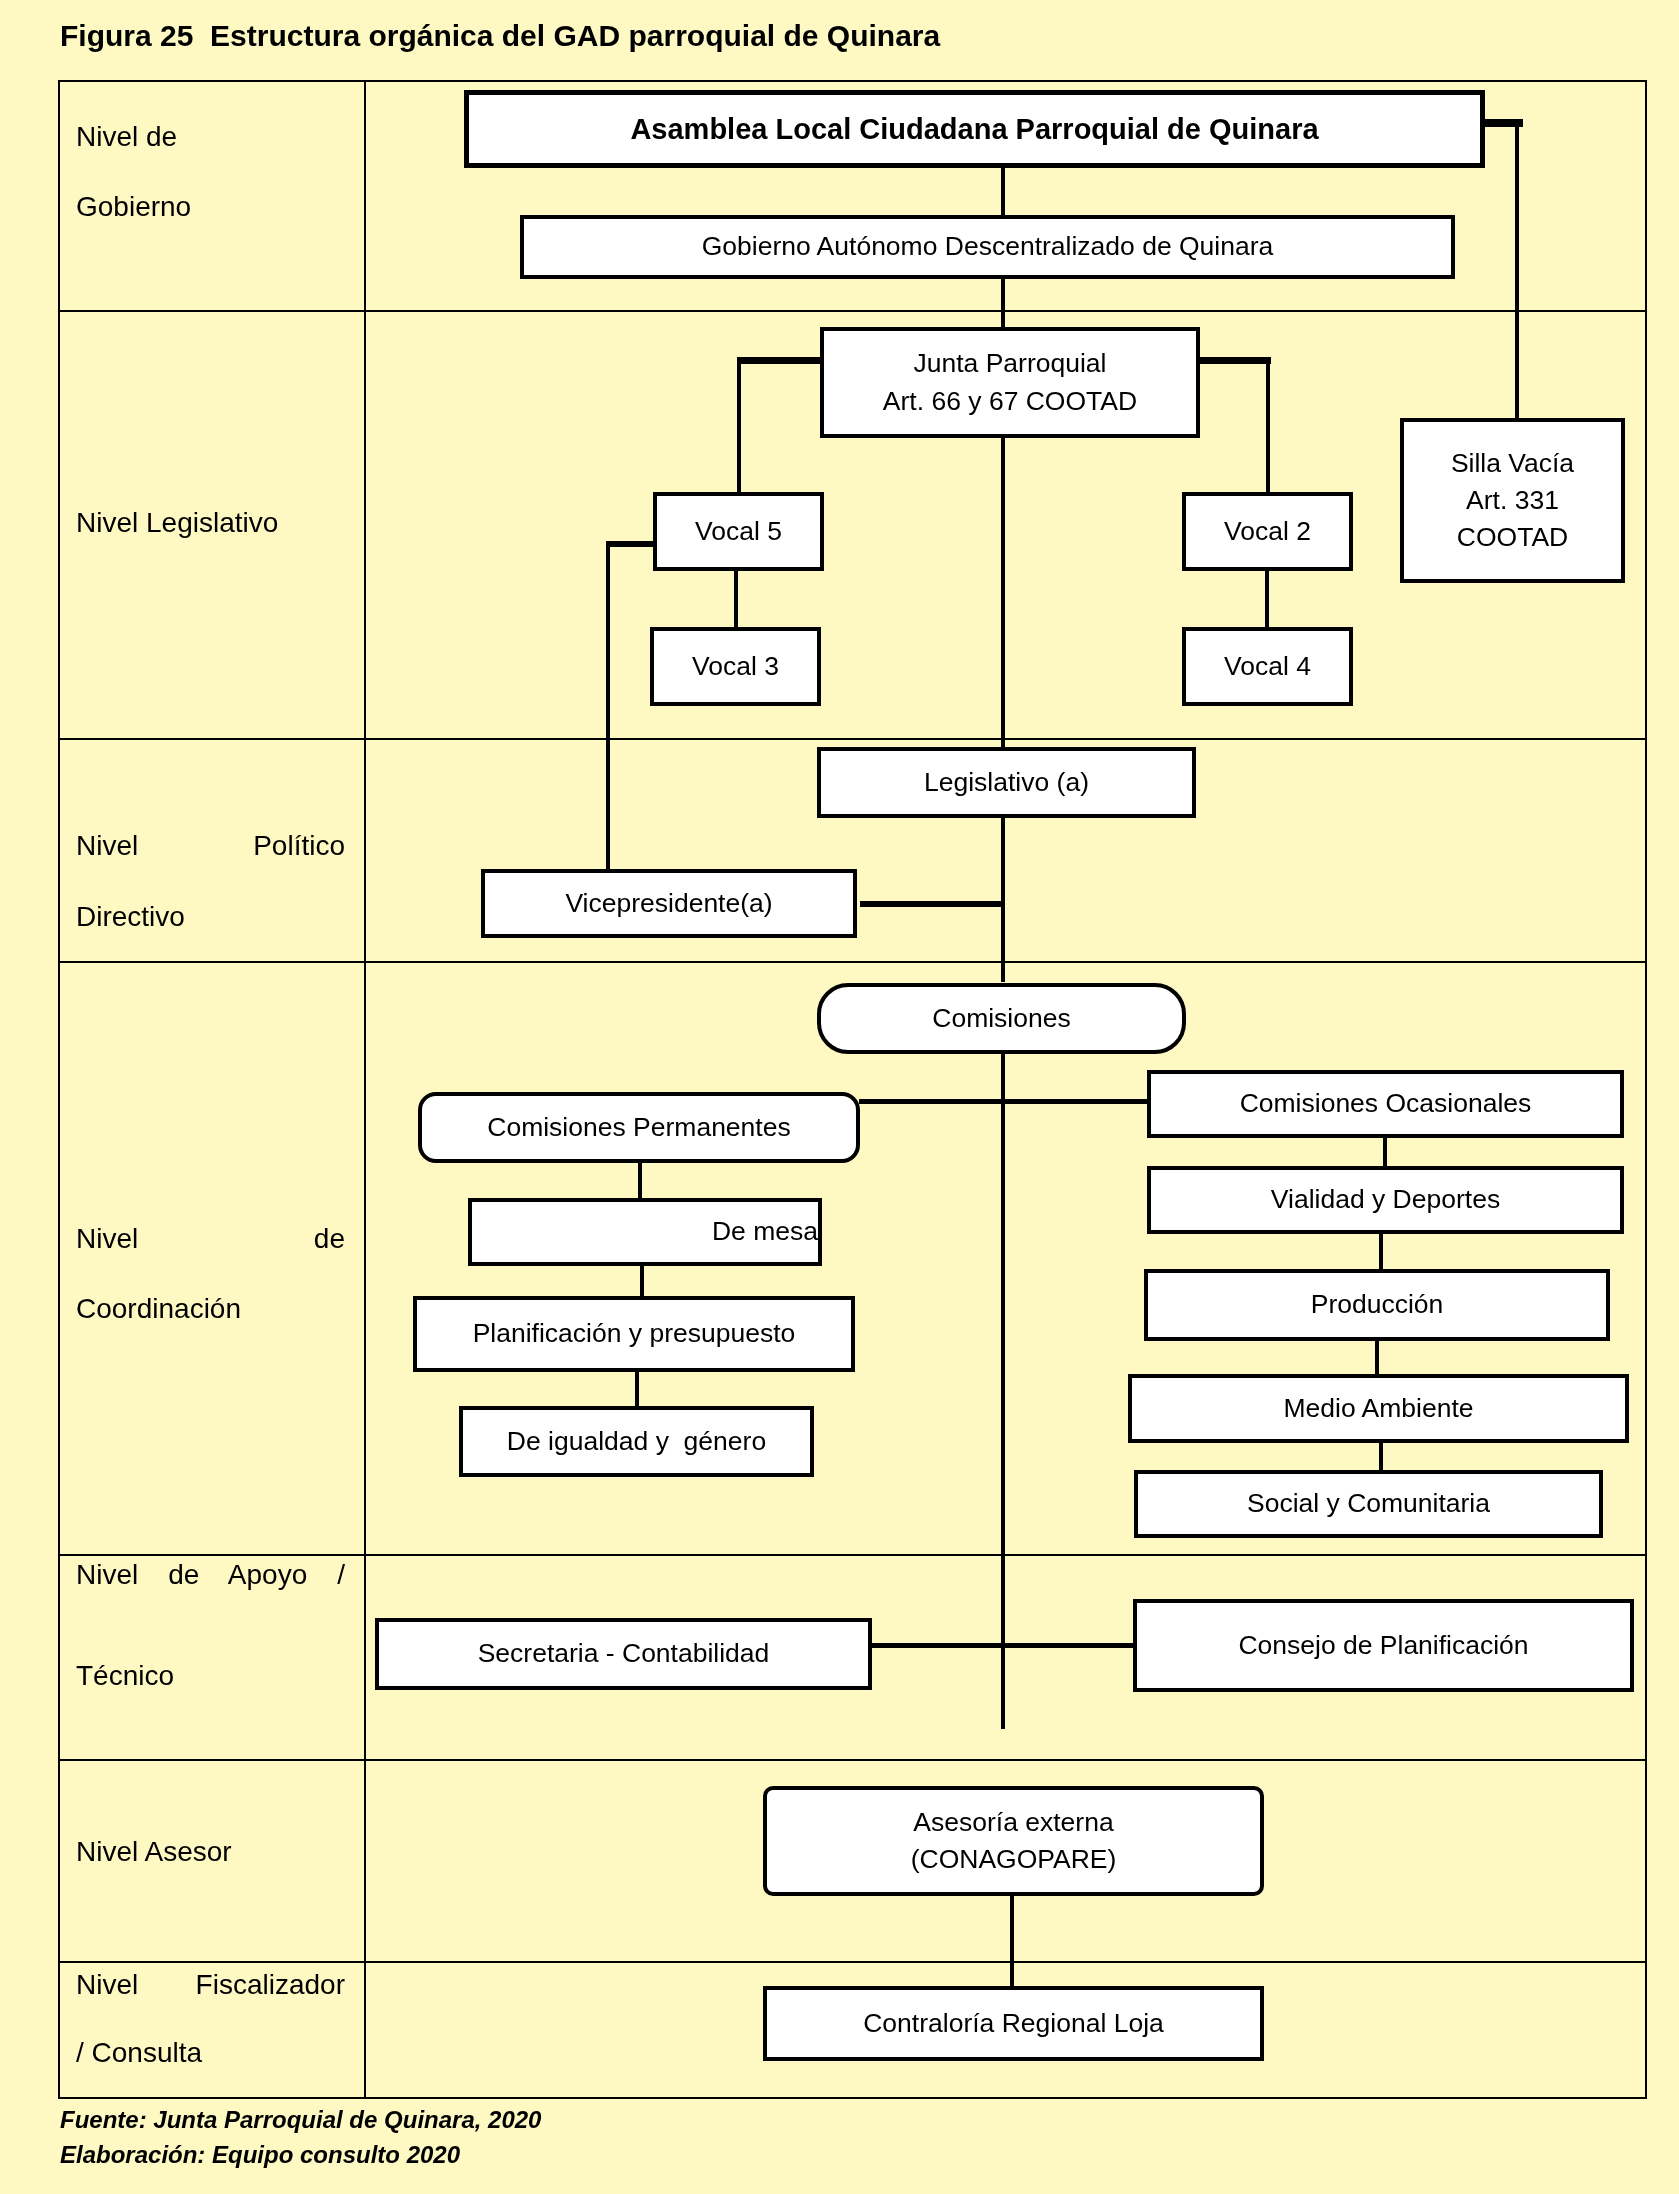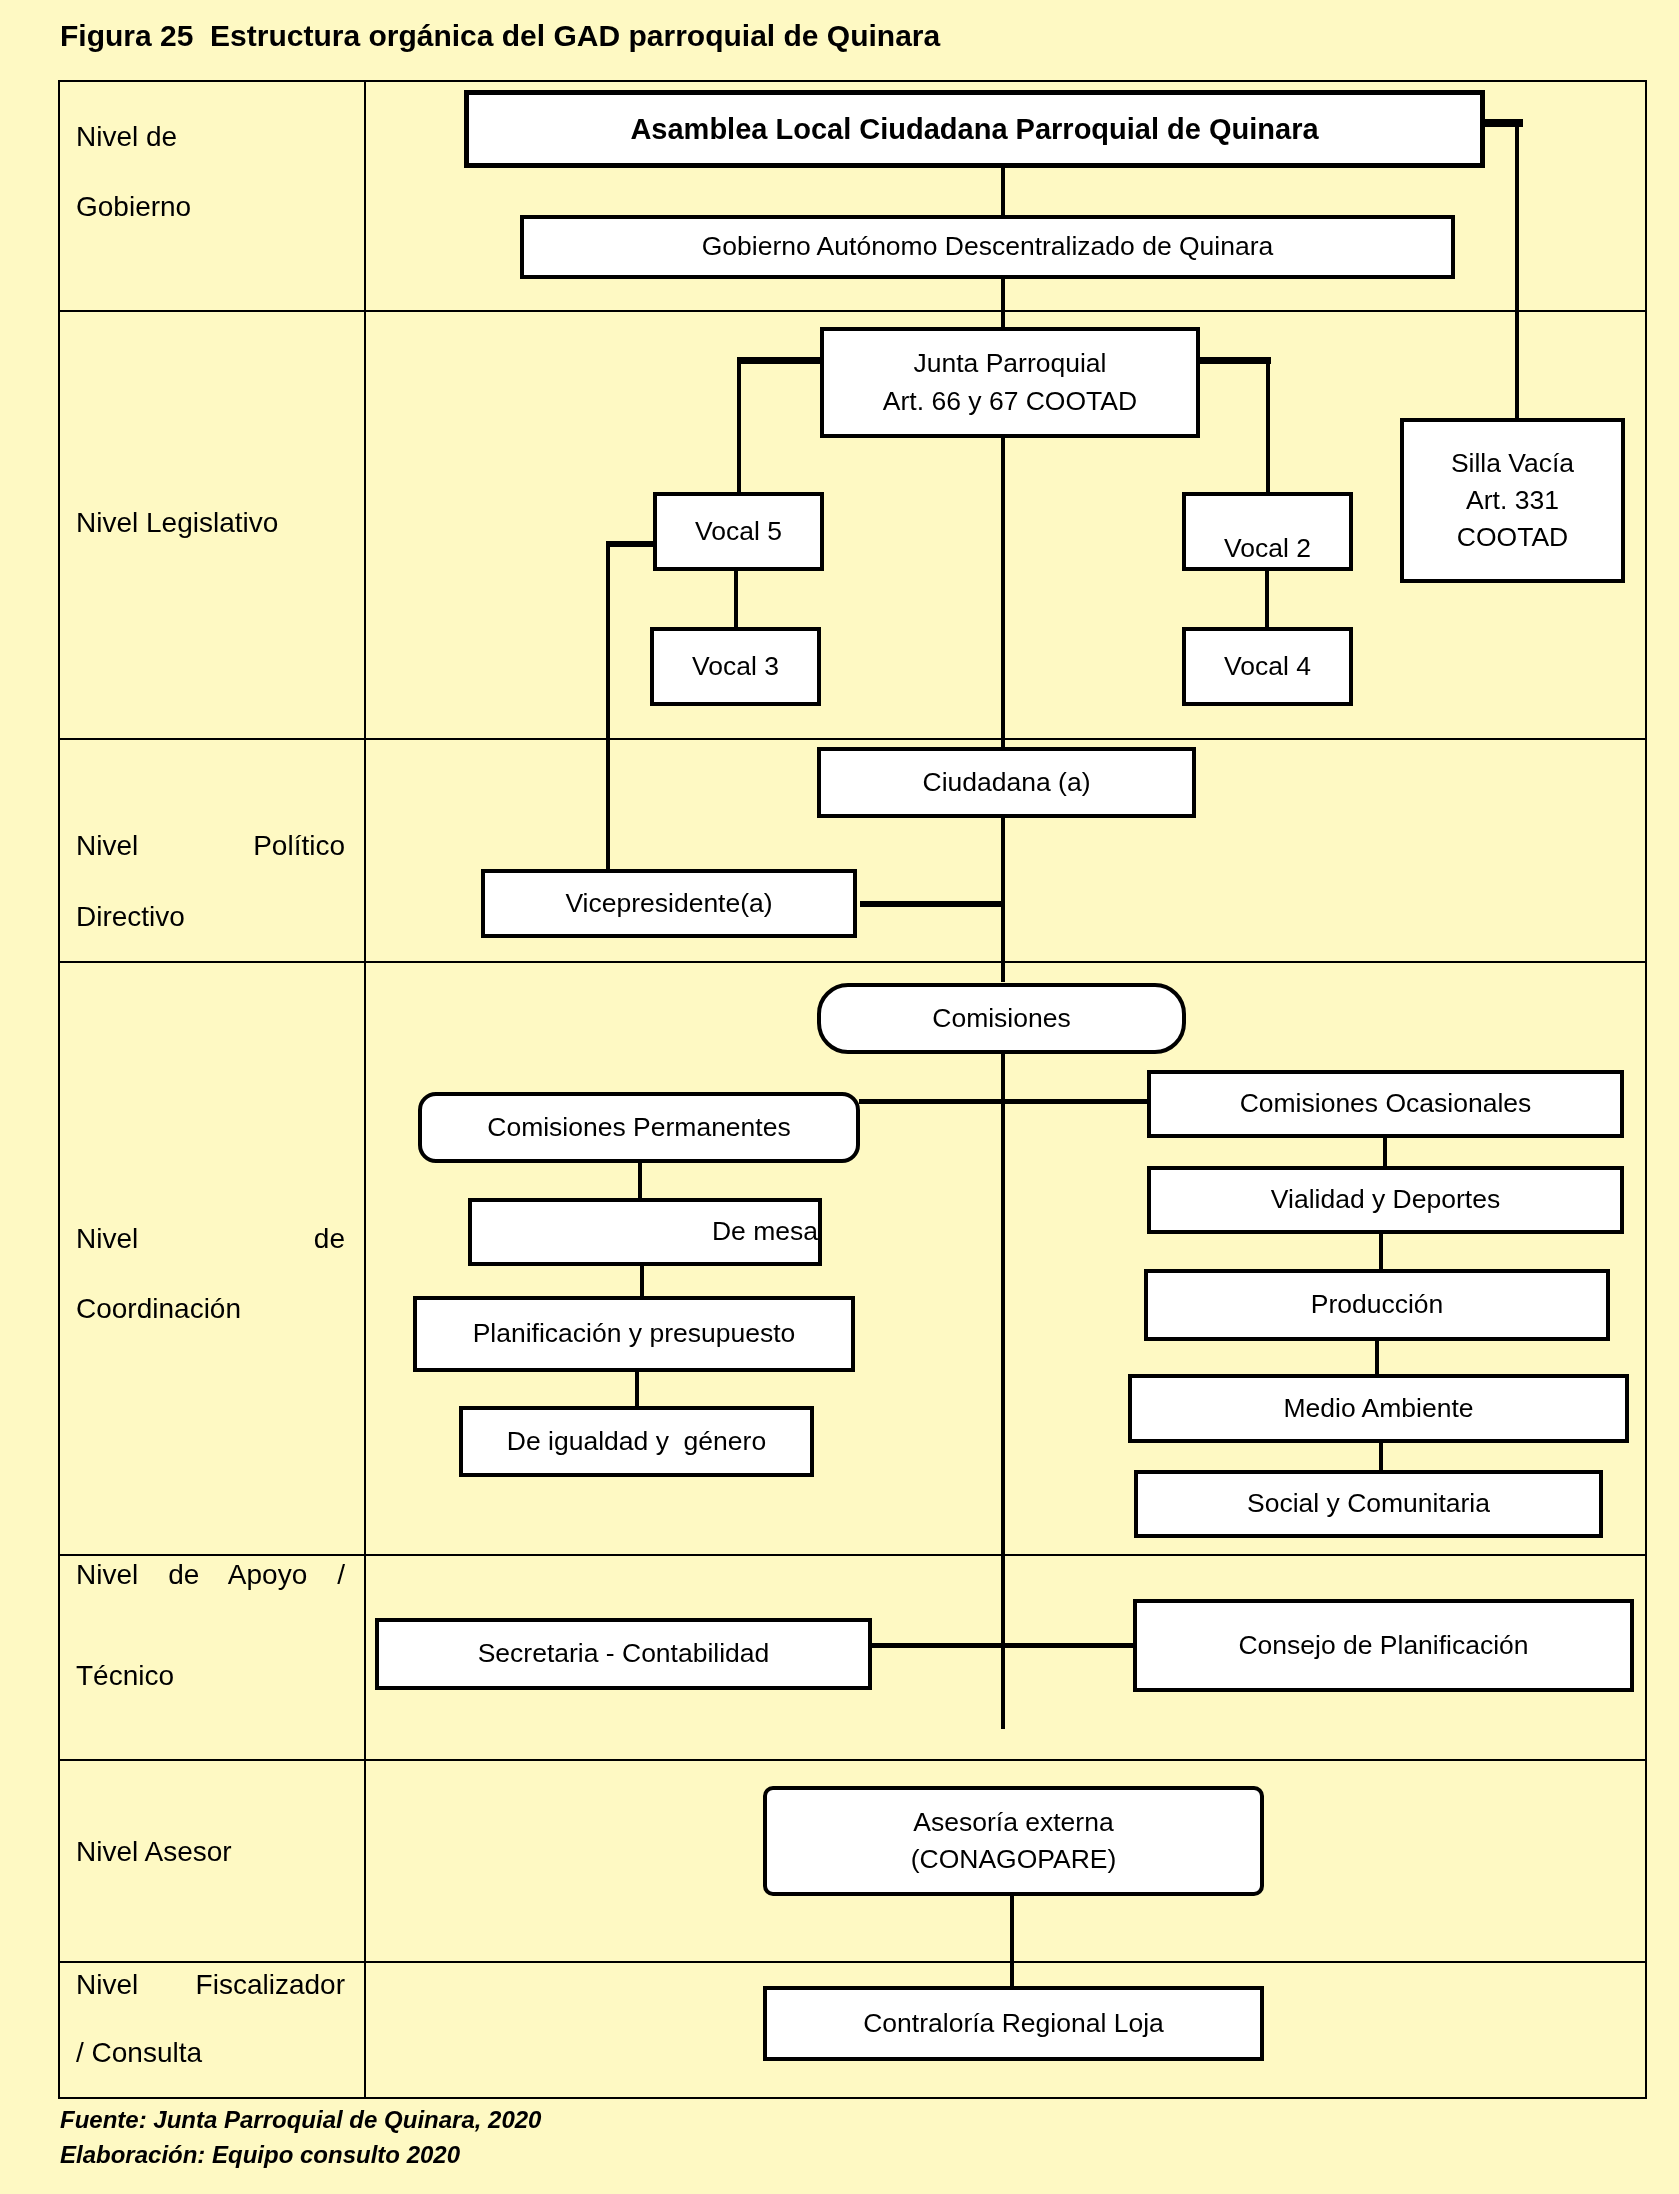--- a/index.html
+++ b/index.html
@@ -142,34 +142,34 @@
   <div class="box" style="left:1400px;top:418px;width:225px;height:165px;">
     <div class="lbl">Silla Vacía</div>
     <div class="lbl">Art. 331</div>
     <div class="lbl">COOTAD</div>
   </div>
 
   <div class="box" style="left:653px;top:492px;width:171px;height:79px;">
     <div class="lbl">Vocal 5</div>
   </div>
 
-  <div class="box" style="left:1182px;top:492px;width:171px;height:79px;justify-content:flex-end;">
+  <div class="box" style="left:1182px;top:492px;width:171px;height:79px;">
     <div class="lbl">Vocal 2</div>
   </div>
 
   <div class="box" style="left:650px;top:627px;width:171px;height:79px;">
     <div class="lbl">Vocal 3</div>
   </div>
 
   <div class="box" style="left:1182px;top:627px;width:171px;height:79px;">
     <div class="lbl">Vocal 4</div>
   </div>
 
   <div class="box" style="left:817px;top:747px;width:379px;height:71px;">
-    <div class="lbl">Ciudadana (a)</div>
+    <div class="lbl">Legislativo (a)</div>
   </div>
 
   <div class="box" style="left:481px;top:869px;width:376px;height:69px;">
     <div class="lbl">Vicepresidente(a)</div>
   </div>
 
   <div class="box" style="left:817px;top:983px;width:369px;height:71px;border-radius:31px;">
     <div class="lbl">Comisiones</div>
   </div>
 

